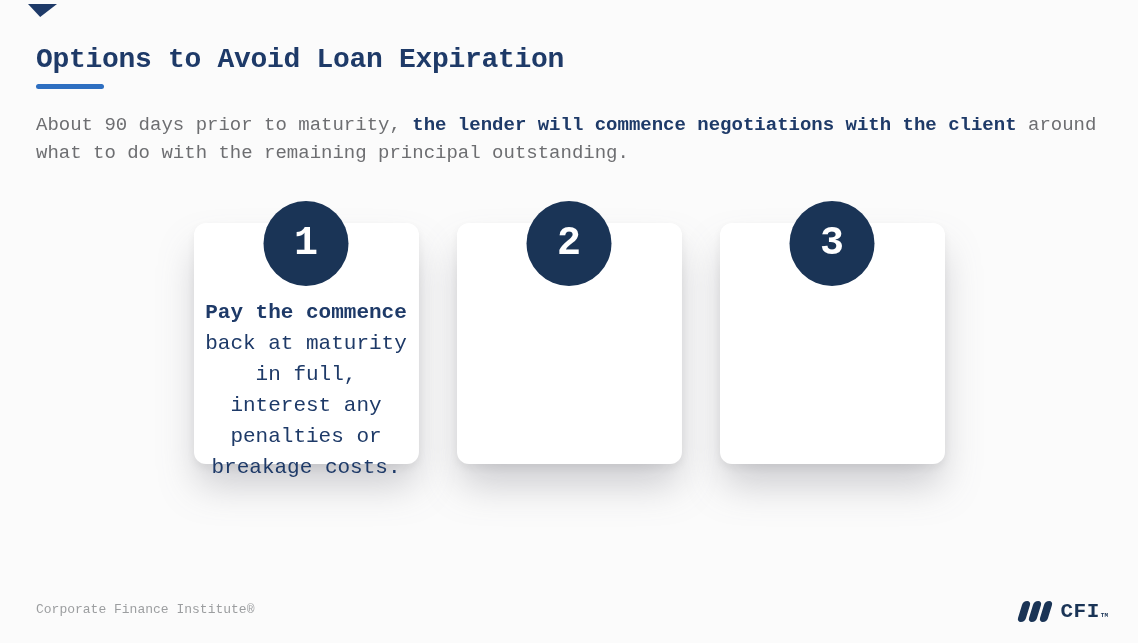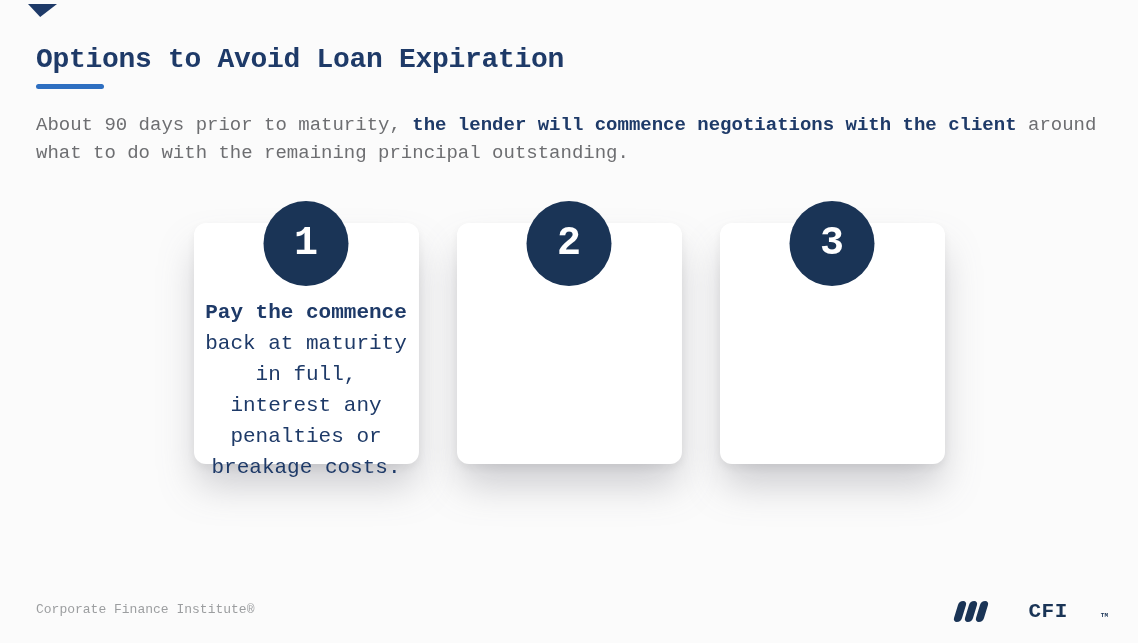--- a/index.html
+++ b/index.html
@@ -91,21 +91,20 @@
     left: 36px; top: 602px;
     font-size: 13px;
     color: #9c9ea0;
   }
   .cfi-logo {
     position: absolute;
     right: 30px; top: 599px;
     display: flex;
     align-items: center;
     height: 24px;
-    gap: 32px;
   }
   .cfi-bars { display: flex; align-items: center; margin-right: 7px; }
   .cfi-bars i {
     display: block;
     width: 8px; height: 21px;
     margin-right: 3px;
     background: #1a3456;
     border-radius: 4px;
     transform: skewX(-17deg);
   }

